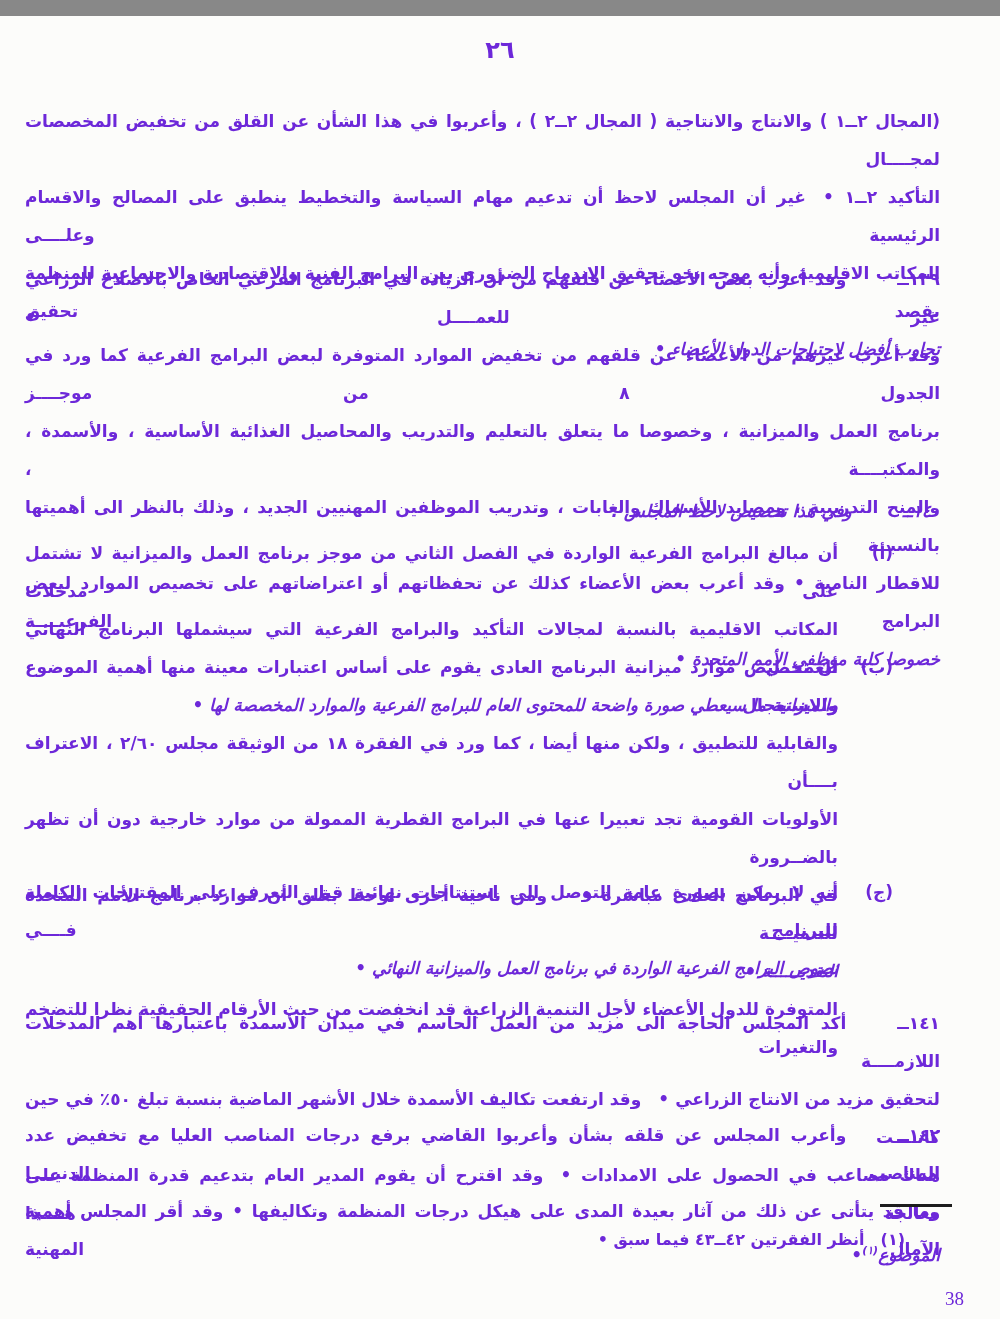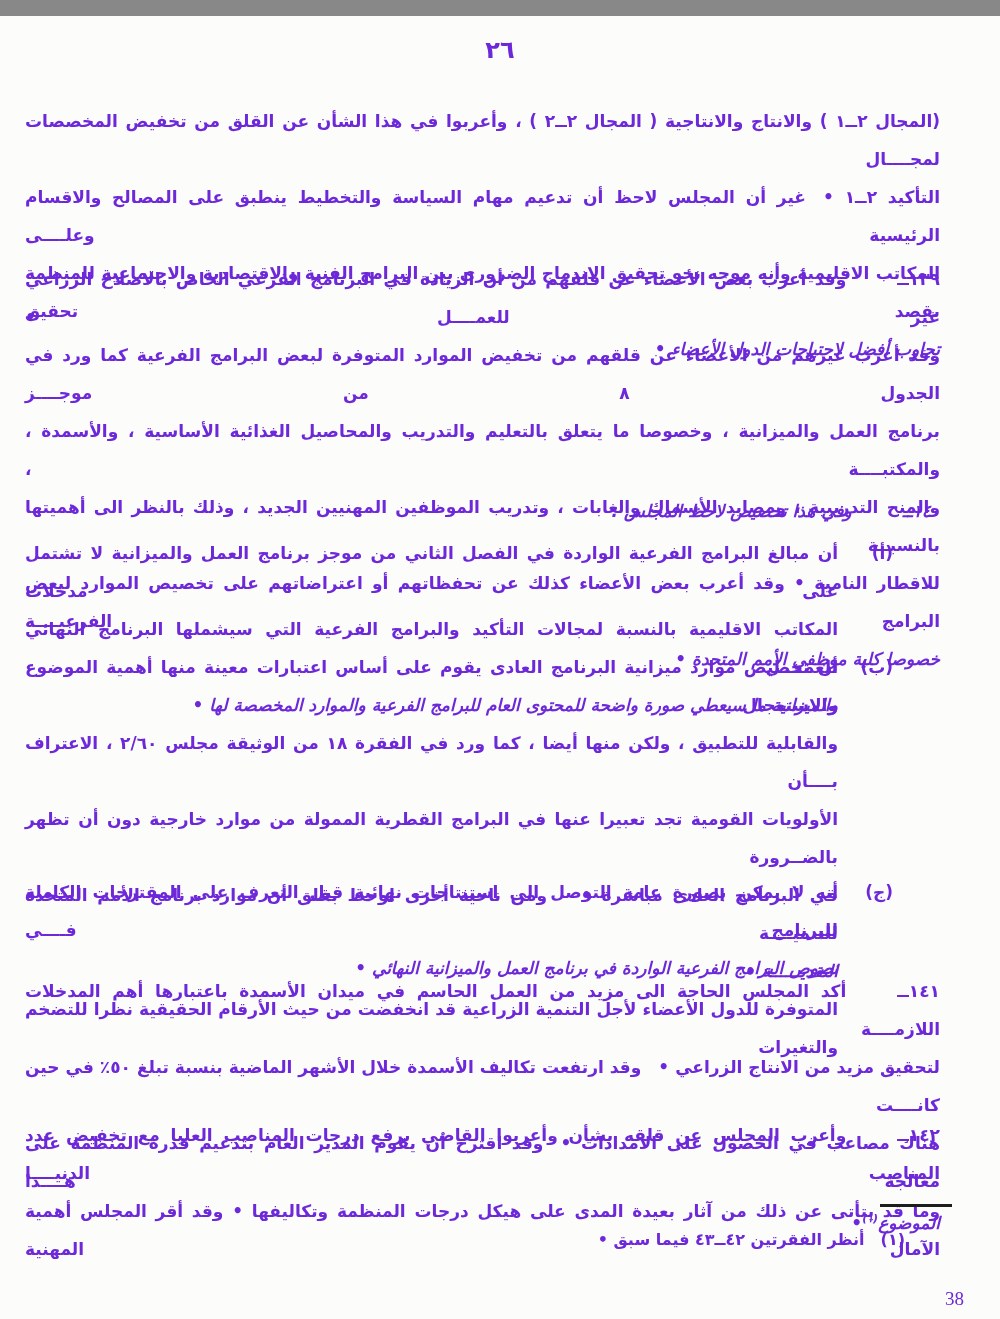--- a/index.html
+++ b/index.html
@@ -85,21 +85,21 @@
       <div class="line short">النقديــــــة •</div>
       <div class="line">المتوفرة للدول الأعضاء لأجل التنمية الزراعية قد انخفضت من حيث الأرقام الحقيقية نظرا للتضخم والتغيرات</div>
     </div>
 
   <div class="marker" style="top:857px">(ج)</div>
   <div class="block item" style="top:857px">
       <div class="line">أنه لا يمكن بصورة عامة التوصل الى استنتاجات نهائية قبل التعرف على المقترحات الكاملة للبرنامج فــــي</div>
       <div class="line short">نصوص البرامج الفرعية الواردة في برنامج العمل والميزانية النهائي •</div>
     </div>
 
-  <div class="block" style="top:956px">
+  <div class="block" style="top:988px">
     <div>
         <div class="line">١٤١ــ   أكد المجلس الحاجة الى مزيد من العمل الحاسم في ميدان الأسمدة باعتبارها أهم المدخلات اللازمــــة</div>
         <div class="line">لتحقيق مزيد من الانتاج الزراعي • وقد ارتفعت تكاليف الأسمدة خلال الأشهر الماضية بنسبة تبلغ ٥٠٪ في حين كانــــت</div>
         <div class="line">هناك مصاعب في الحصول على الامدادات • وقد اقترح أن يقوم المدير العام بتدعيم قدرة المنظمة على معالجة هــــذا</div>
       </div>
     <div class="line short"><span>الموضوع</span><sup class="fnref">(١)</sup><span>•</span></div>
   </div>
 
   <div class="block" style="top:1100px">
       <div class="line">١٤٢ــ   وأعرب المجلس عن قلقه بشأن وأعربوا القاضي برفع درجات المناصب العليا مع تخفيض عدد المناصب الدنيــــا</div>

